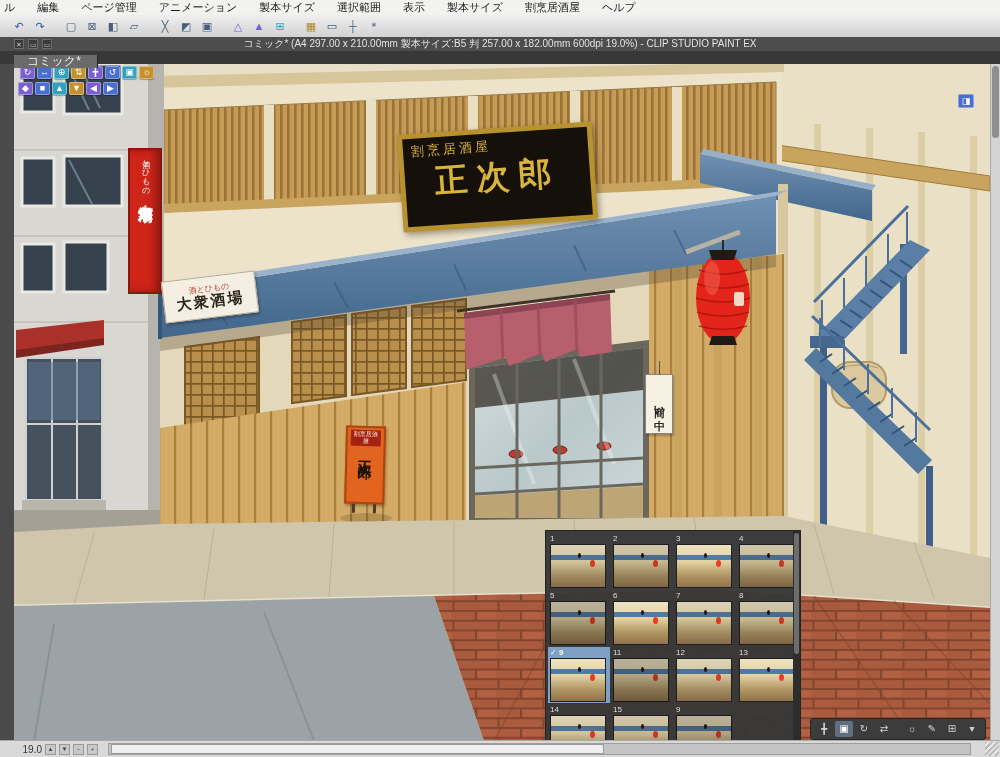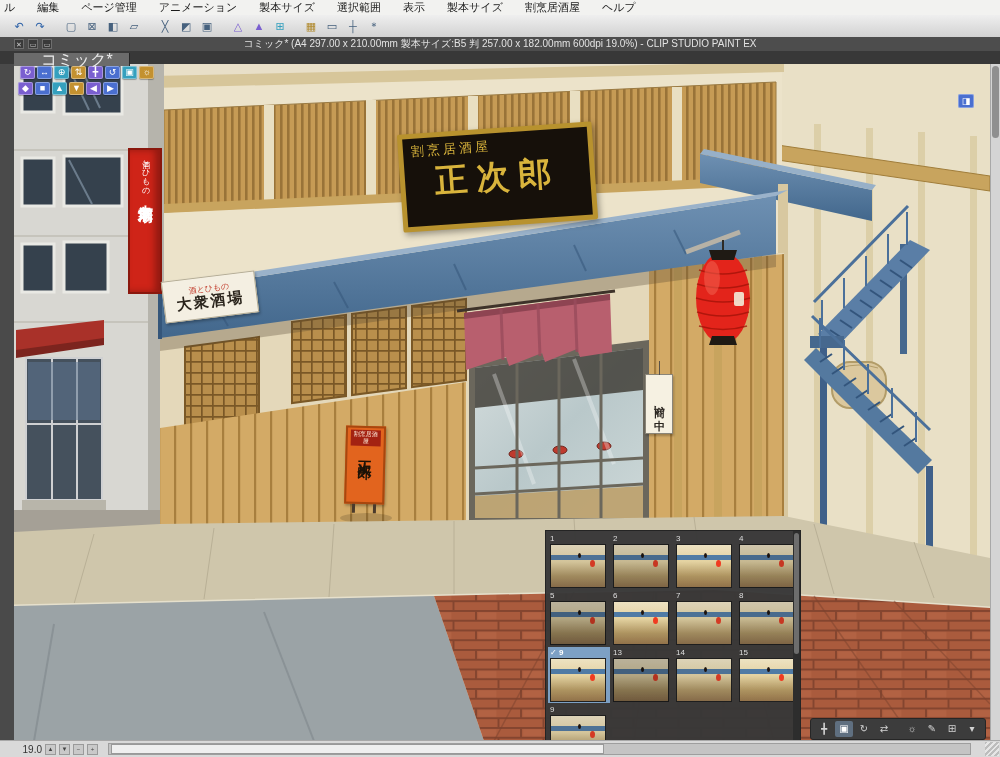--- a/index.html
+++ b/index.html
@@ -22,21 +22,21 @@
   .cmd-icon:nth-child(11){color:#7a5fd0;}
   .cmd-icon:nth-child(12){color:#35a0be;}
   .cmd-icon:nth-child(13){margin-left:10px;color:#b08a2e;}
   .titlebar{position:absolute;left:0;top:37px;right:0;height:20px;background:#4d4d4d;
     color:#e2e2e2;font-size:10px;line-height:14px;text-align:center;z-index:20;}
   .winbtns{position:absolute;left:14px;top:2px;display:flex;gap:4px;}
   .winbtn{width:10px;height:10px;background:#3a3a3a;border:1px solid #6e6e6e;
     color:#cccccc;font-size:7px;line-height:9px;text-align:center;box-sizing:border-box;}
   .tabbar{position:absolute;left:0;top:51px;right:0;height:13px;background:#383838;z-index:20;}
   .tab{display:inline-block;margin-left:14px;height:13px;background:#6b6b6b;color:#ececec;
-    font-size:16px;line-height:13px;padding:0 16px 0 27px;border-right:1px solid #262626;}
+    font-size:12px;line-height:13px;padding:0 16px 0 13px;border-right:1px solid #262626;}
   
   .workspace{position:absolute;left:0;top:64px;right:0;bottom:16px;background:#4a4a4a;}
   .canvas{position:absolute;left:14px;top:0;width:976px;height:677px;overflow:hidden;
     background:#e7dec8;}
   .canvas svg{position:absolute;left:0;top:0;width:976px;height:677px;}
   .vscroll{position:absolute;right:0;top:0;width:10px;height:677px;background:#d4d4d4;
     border-left:1px solid #a8a8a8;box-sizing:border-box;}
   .vthumb{position:absolute;left:1px;top:2px;width:7px;height:72px;background:#8f8f8f;border-radius:4px;}
   
   .bottombar{position:absolute;left:0;bottom:0;right:0;height:16px;background:#d9d9d9;
@@ -502,20 +502,28 @@
           </div>
           <div class="preset-cell">
             <div class="preset-num">8</div>
             <div class="preset-thumb"></div>
           </div>
           <div class="preset-cell selected">
             <div class="preset-num">✓ 9</div>
             <div class="preset-thumb"></div>
           </div>
           <div class="preset-cell">
+            <div class="preset-num">11</div>
+            <div class="preset-thumb"></div>
+          </div>
+          <div class="preset-cell">
+            <div class="preset-num">12</div>
+            <div class="preset-thumb"></div>
+          </div>
+          <div class="preset-cell">
             <div class="preset-num">13</div>
             <div class="preset-thumb"></div>
           </div>
           <div class="preset-cell">
             <div class="preset-num">14</div>
             <div class="preset-thumb"></div>
           </div>
           <div class="preset-cell">
             <div class="preset-num">15</div>
             <div class="preset-thumb"></div>

